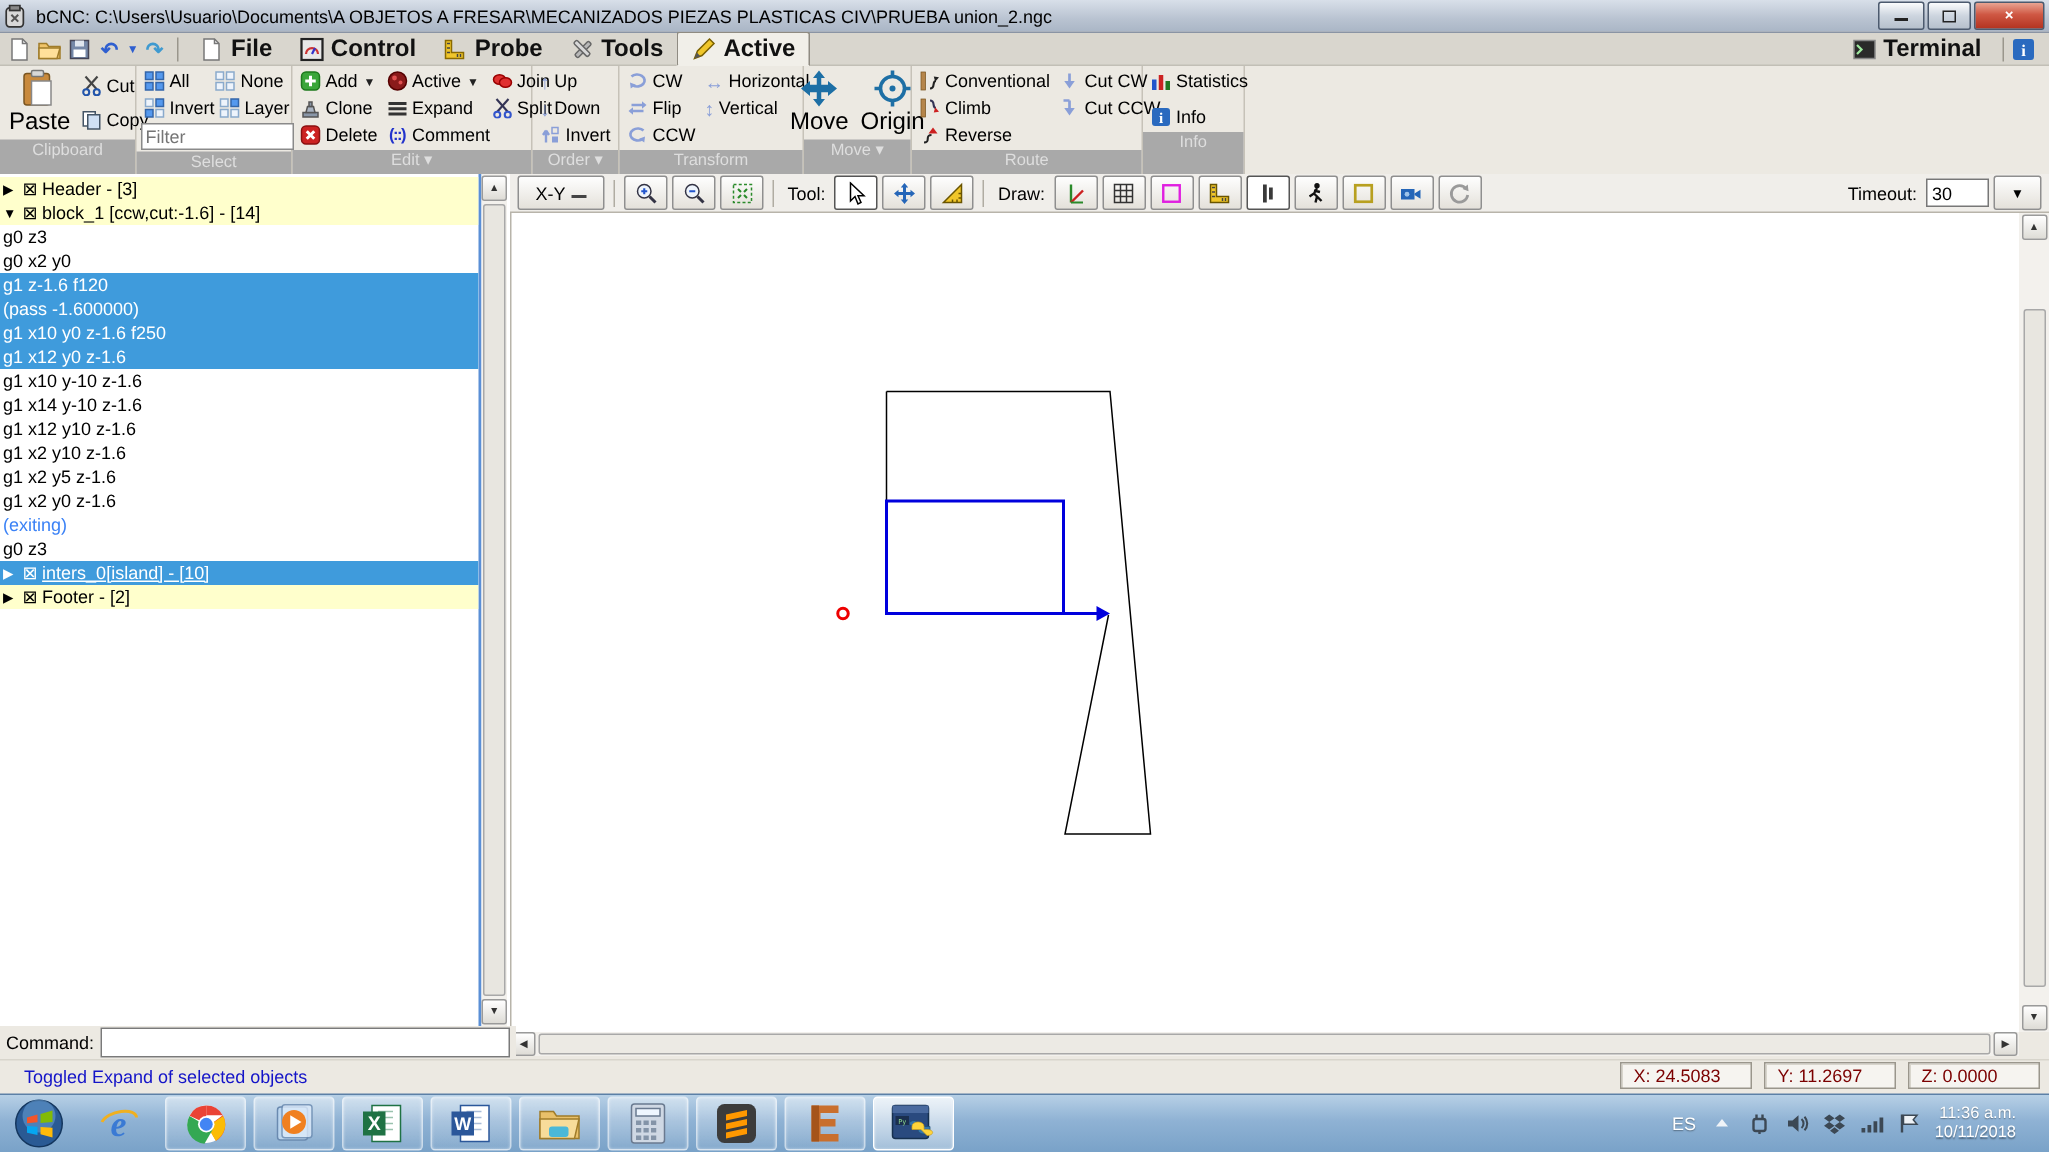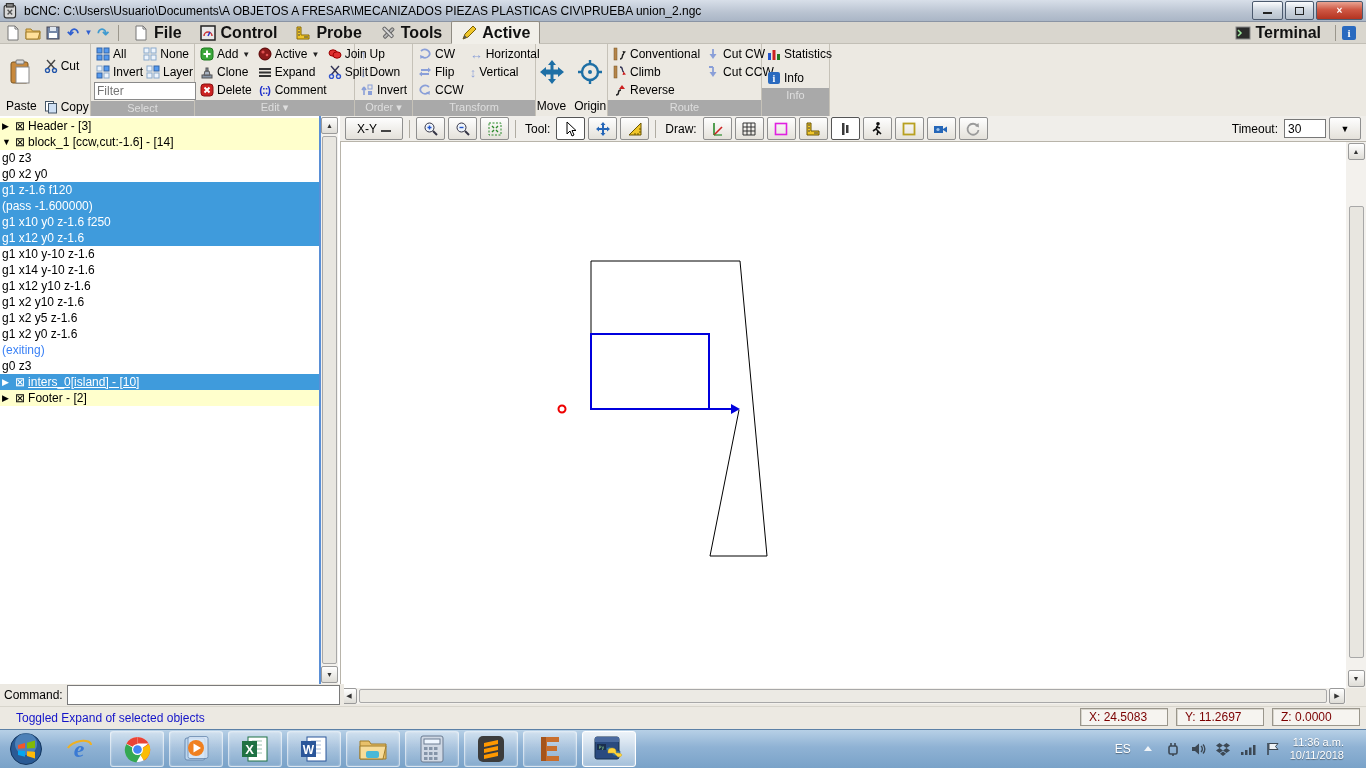--- a/index.html
+++ b/index.html
@@ -27,21 +27,21 @@
   .mtab.active{background:#f1efe9;border:1px solid #8f8b82;border-bottom:1px solid #f1efe9;border-radius:2px 2px 0 0}
   .spacer{flex:1}
 
   
   .ribbon{position:absolute;left:0;top:44px;width:1366px;height:72px;background:#ece9e2;display:flex}
   .rgroup{height:72px;border-right:1px solid #c6c2b8;display:flex;flex-direction:column;box-sizing:border-box}
   .rbody{flex:1;display:flex;padding:1px 3px;gap:2px}
   .rlabel{height:32px;background:#a9a9a9;color:#dedede;font-size:11px;text-align:center;line-height:15px}
   .rcol{display:flex;flex-direction:column}
   .sbtn{display:flex;align-items:center;gap:3px;height:18px;padding:0 2px;font-size:12px;white-space:nowrap;cursor:default}
-  .bigbtn{display:flex;flex-direction:column;align-items:center;justify-content:center;font-size:12px;padding:14px 3px;gap:14px}
+  .bigbtn{display:flex;flex-direction:column;align-items:center;justify-content:center;font-size:16px;padding:1px 3px;gap:1px}
   .i14{width:14px;height:14px;flex:0 0 14px}
   .i26{width:26px;height:26px}
   .drop{font-size:8px;color:#222;margin-left:1px}
   .filterbox{width:96px;height:16px;border:1px solid #8a8a8a;background:#fff;font-size:12px;color:#9a9a9a;
     font-family:"Liberation Sans",sans-serif;padding:0 2px;margin-top:1px}
   .cmt-ic{color:#2233cc;font-weight:bold;font-size:11px;letter-spacing:-1px}
   .arrow-gl{color:#8a9fd8;font-weight:bold;font-size:13px;line-height:13px}
 
   
   .leftpanel{position:absolute;left:0;top:116px;width:340px;height:568px;background:#fff;display:flex}

